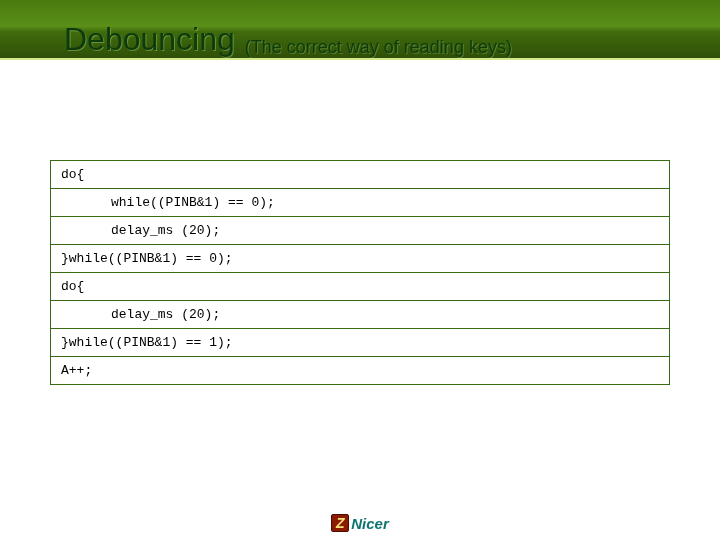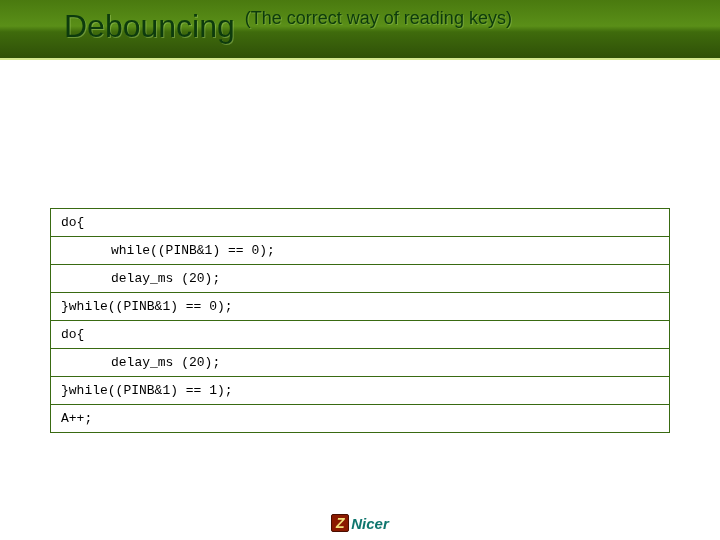--- a/index.html
+++ b/index.html
@@ -7,21 +7,21 @@
   body {
     background: #ffffff;
     font-family: Georgia, "Times New Roman", serif;
     position: relative;
   }
   .header {
     height: 60px;
     background: linear-gradient(to bottom, #4a7a0f 0%, #5a8f18 45%, #3f6b0c 55%, #2f5008 100%);
     border-bottom: 2px solid #d4e890;
     display: flex;
-    align-items: flex-start;
+    align-items: flex-end;
     padding: 8px 0 0 64px;
   }
   .title {
     color: #0d3b0d;
     font-size: 32px;
     font-family: Verdana, Geneva, sans-serif;
     font-weight: 400;
     text-shadow: 1px 1px 0 rgba(180,220,120,0.4);
   }
   .subtitle {
@@ -30,21 +30,20 @@
     font-family: Verdana, Geneva, sans-serif;
     margin-left: 10px;
     text-shadow: 1px 1px 0 rgba(180,220,120,0.3);
   }
   .content {
     padding: 100px 50px 0 50px;
   }
   .codebox {
     border: 1px solid #396a12;
     width: 620px;
-    margin-top: 48px;
   }
   .codebox .row {
     border-bottom: 1px solid #396a12;
     padding: 6px 10px;
     font-family: "Courier New", Courier, monospace;
     font-size: 13px;
     color: #000;
     white-space: pre;
     min-height: 26px;
     display: flex;

